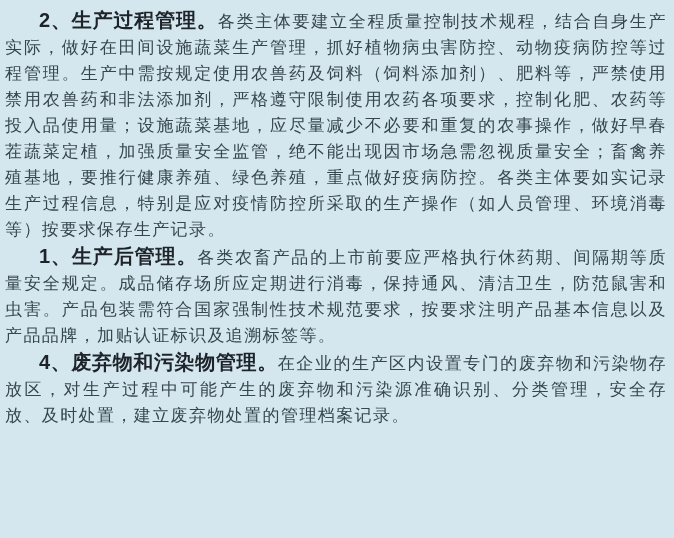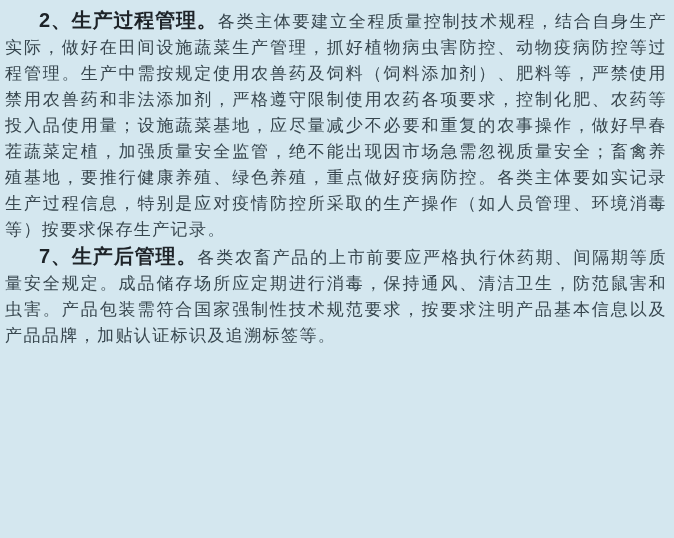--- a/index.html
+++ b/index.html
@@ -37,17 +37,18 @@
     letter-spacing: 0.5px;
   }
 </style>
 </head>
 <body>
 
 <div class="page">
 
   <p class="para"><span class="heading">2、生产过程管理。</span><span>各类主体要建立全程质量控制技术规程，结合自身生产实际，做好在田间设施蔬菜生产管理，抓好植物病虫害防控、动物疫病防控等过程管理。生产中需按规定使用农兽药及饲料（饲料添加剂）、肥料等，严禁使用禁用农兽药和非法添加剂，严格遵守限制使用农药各项要求，控制化肥、农药等投入品使用量；设施蔬菜基地，应尽量减少不必要和重复的农事操作，做好早春茬蔬菜定植，加强质量安全监管，绝不能出现因市场急需忽视质量安全；畜禽养殖基地，要推行健康养殖、绿色养殖，重点做好疫病防控。各类主体要如实记录生产过程信息，特别是应对疫情防控所采取的生产操作（如人员管理、环境消毒等）按要求保存生产记录。</span></p>
 
-  <p class="para"><span class="heading">7、生产后管理。</span><span>各类农畜产品的上市前要应严格执行休药期、间隔期等质量安全规定。成品储存场所应定期进行消毒，保持通风、清洁卫生，防范鼠害和虫害。产品包装需符合国家强制性技术规范要求，按要求注明产品基本信息以及产品品牌，加贴认证标识及追溯标签等。</span></p>
+  <p class="para"><span class="heading">1、生产后管理。</span><span>各类农畜产品的上市前要应严格执行休药期、间隔期等质量安全规定。成品储存场所应定期进行消毒，保持通风、清洁卫生，防范鼠害和虫害。产品包装需符合国家强制性技术规范要求，按要求注明产品基本信息以及产品品牌，加贴认证标识及追溯标签等。</span></p>
 
+  <p class="para"><span class="heading">4、废弃物和污染物管理。</span><span>在企业的生产区内设置专门的废弃物和污染物存放区，对生产过程中可能产生的废弃物和污染源准确识别、分类管理，安全存放、及时处置，建立废弃物处置的管理档案记录。</span></p>
 
 
 </div>
 
 </body></html>

